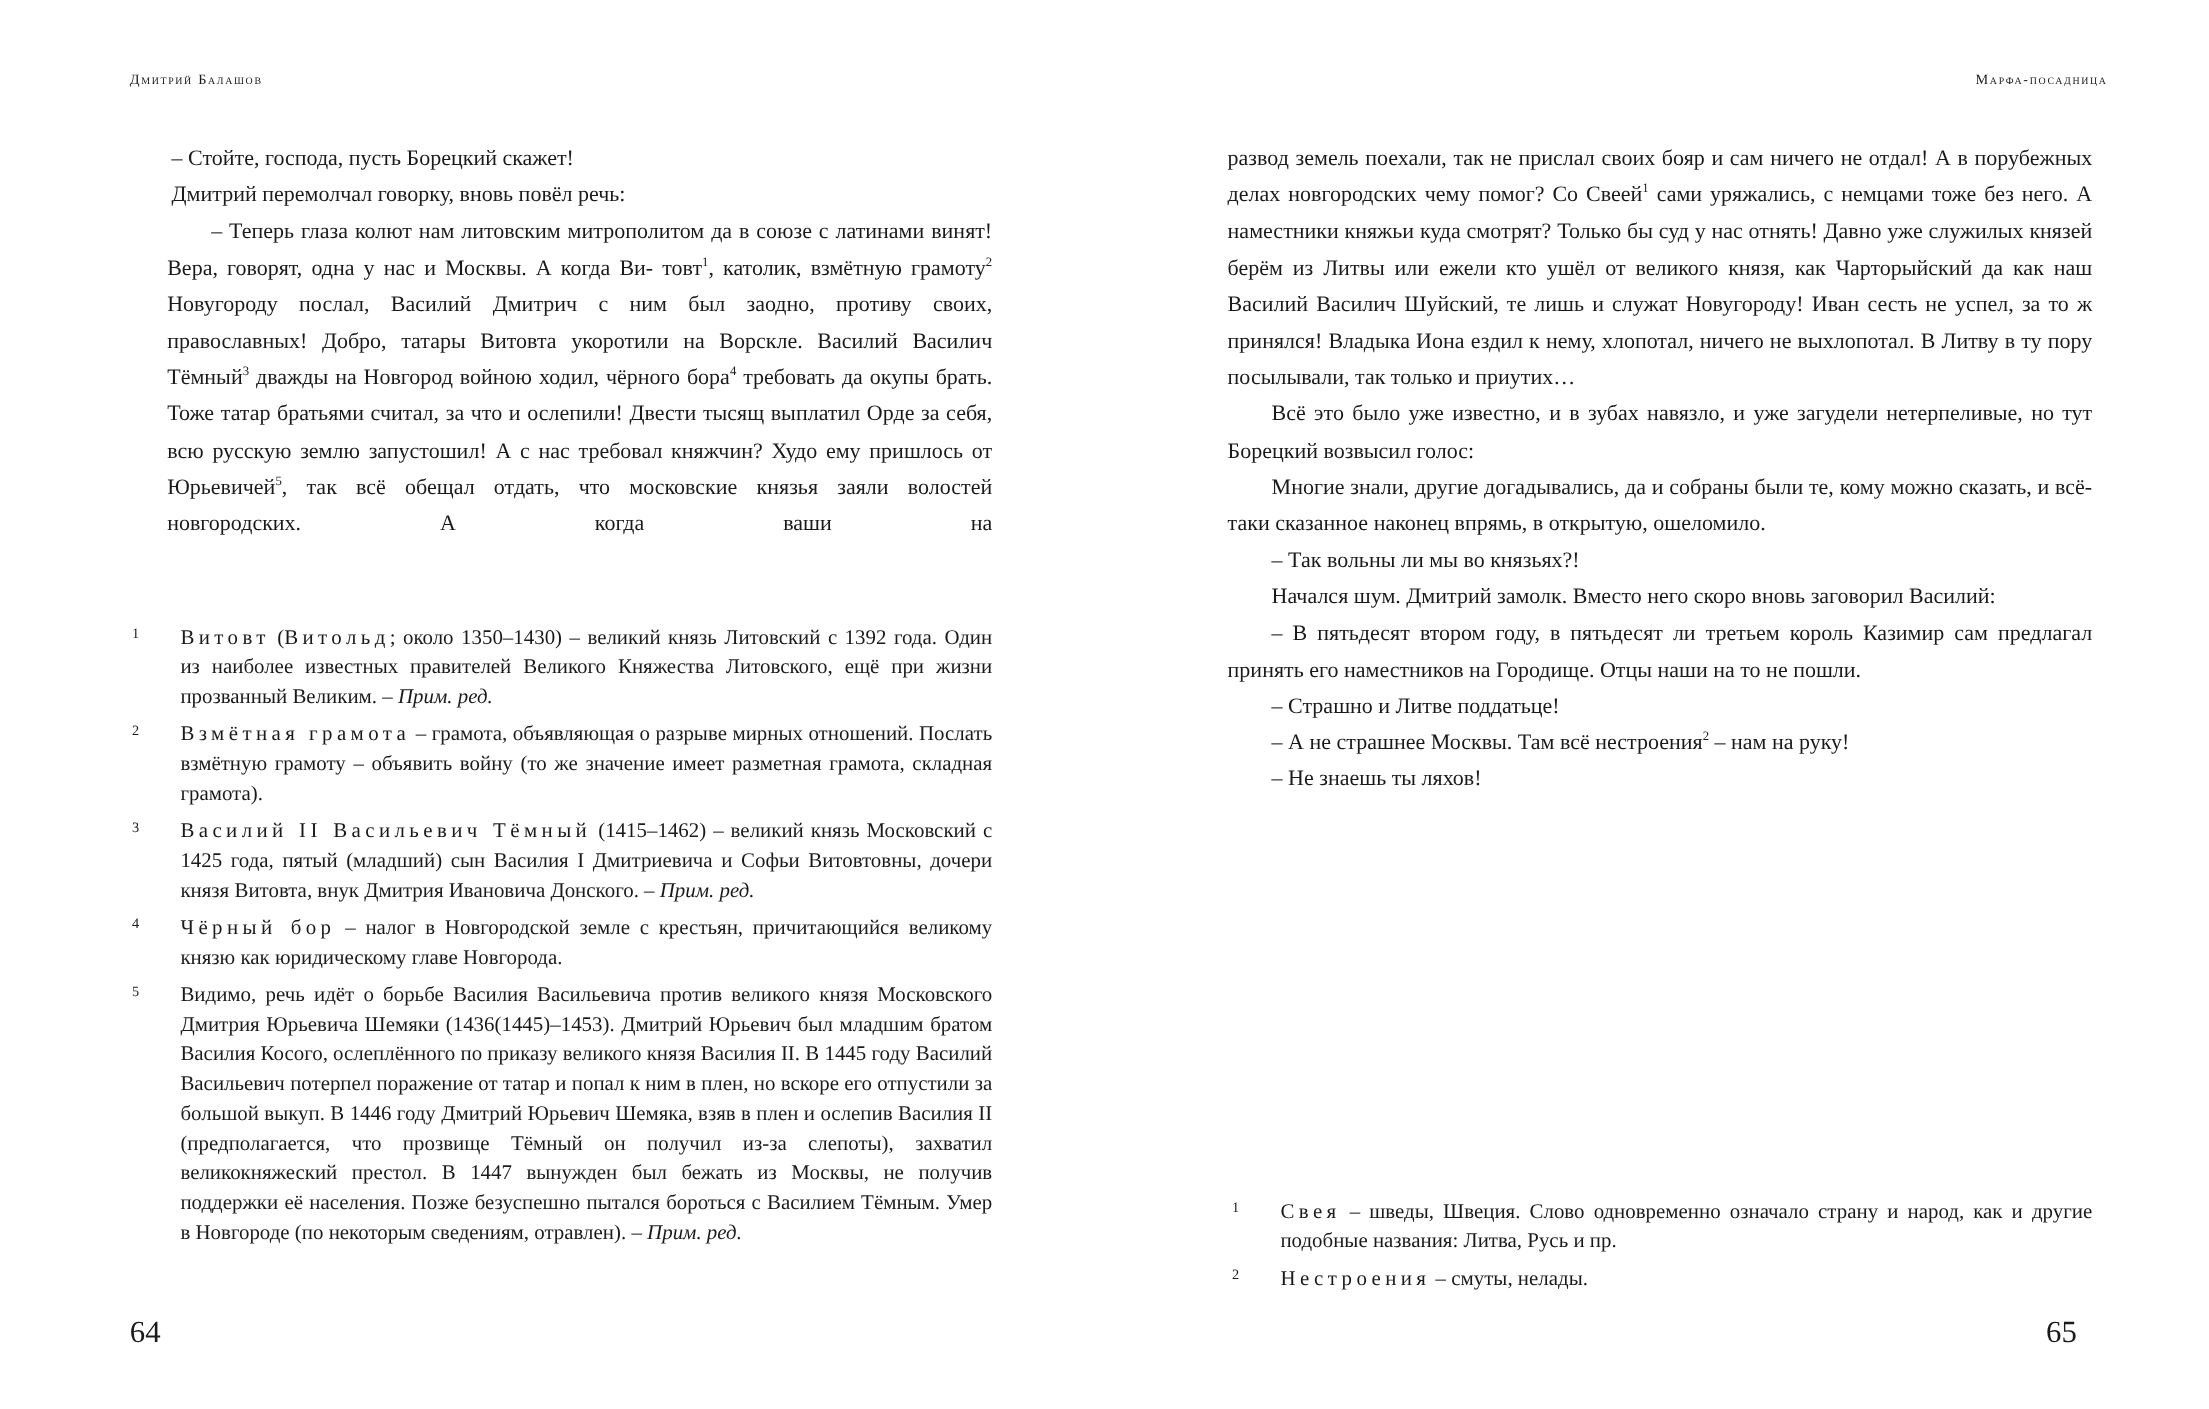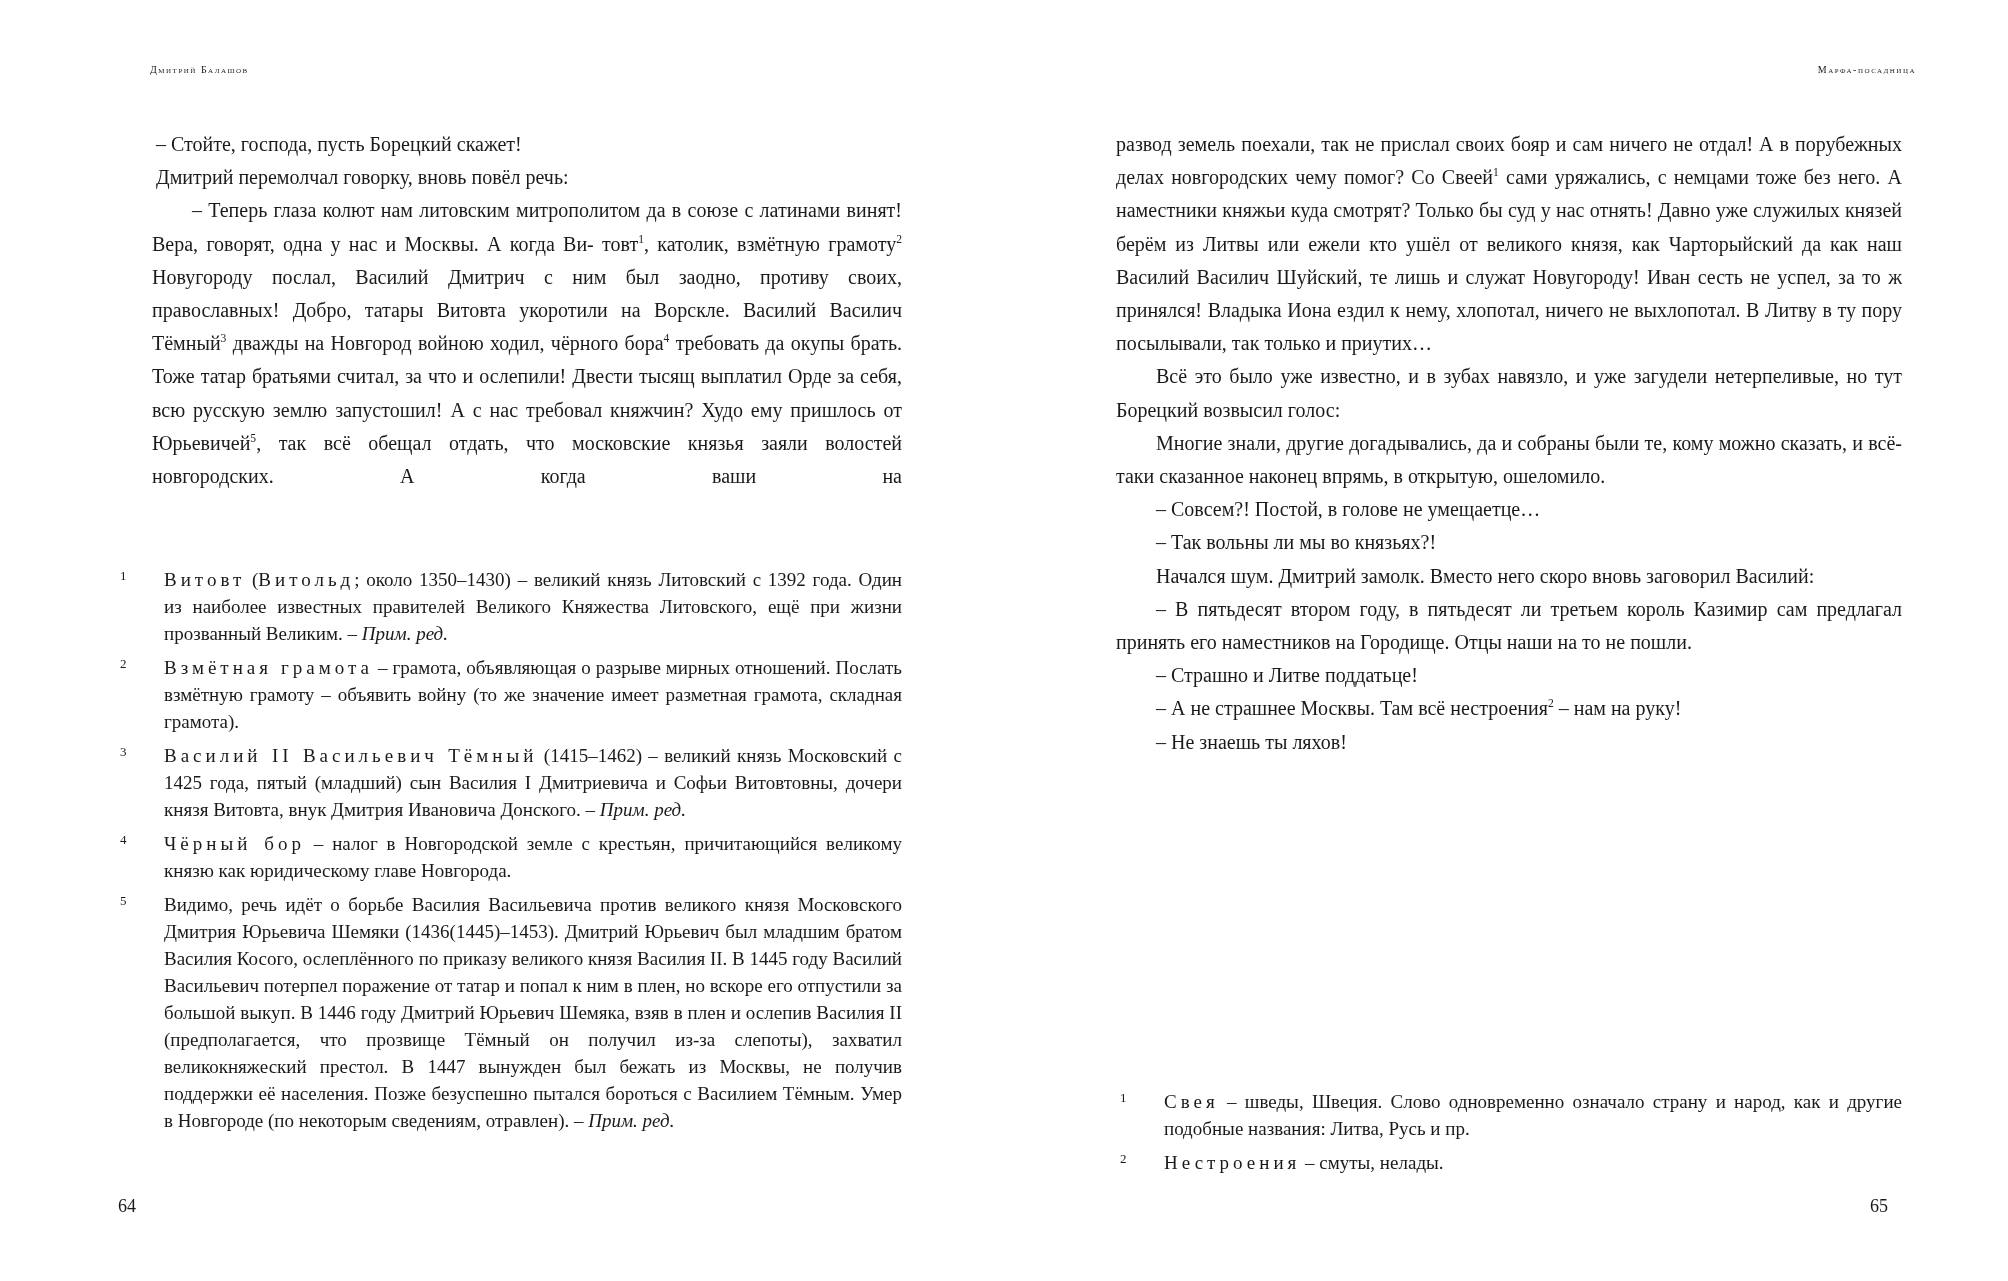--- a/index.html
+++ b/index.html
@@ -1,42 +1,42 @@
 <!DOCTYPE html>
 <html><head>
 <meta charset="utf-8">
 <style>
   html, body { margin: 0; padding: 0; background: #ffffff; }
   body { width: 2008px; height: 1281px; position: relative; overflow: hidden;
          font-family: "Liberation Serif", "DejaVu Serif", serif; color: #1a1a1a; }
   .page { position: absolute; top: 0; width: 1004px; height: 1281px; }
   .page.left { left: 0; }
   .page.right { left: 1004px; }
-  .running-head { position: absolute; top: 64px; font-size: 10px; letter-spacing: 1.5px;
-                  font-variant: small-caps; margin-left: 32px; }
+  .running-head { position: absolute; top: 64px; font-size: 13px; letter-spacing: 1.5px;
+                  font-variant: small-caps; }
   .left .running-head { left: 118px; }
   .right .running-head { right: 92px; }
   .body-text { position: absolute; top: 128px; width: 786px; font-size: 20px; line-height: 33.2px;
                text-align: justify; }
   .left .body-text { left: 116px; }
   .right .body-text { left: 112px; }
   .body-text p { margin: 0; }
   .body-text p.indent { text-indent: 40px; }
   .body-text p.cont { text-indent: 0; }
   .body-text p.last { text-align-last: justify; margin-left: 36px; }
   sup { font-size: 0.58em; line-height: 0; vertical-align: 0.7em; }
   .footnotes { position: absolute; width: 786px; font-size: 19px; line-height: 27px; text-align: justify; }
   .left .footnotes { left: 116px; top: 566px; }
   .right .footnotes { left: 112px; top: 1088px; }
   .fn { display: flex; margin-bottom: 7px; }
   .fn-num { width: 44px; flex: 0 0 44px; font-size: 13px; line-height: 20px; padding-left: 4px; }
   .fn-text { flex: 1; }
   .sp { letter-spacing: 4px; }
   .ital { font-style: italic; }
-  .folio { position: absolute; top: 1196px; font-size: 18px; }
+  .folio { position: absolute; top: 1196px; font-size: 28px; }
   .left .folio { left: 118px; }
   .right .folio { right: 120px; }
 </style>
 </head>
 <body>
 
 <div class="page left">
   <div class="running-head">Дмитрий Балашов</div>
 
   <div class="body-text">
@@ -71,21 +71,20 @@
   <div class="folio">64</div>
 </div>
 
 <div class="page right">
   <div class="running-head">Марфа-посадница</div>
 
   <div class="body-text">
     <p class="cont"><span>развод земель поехали, так не прислал своих бояр и сам ничего не отдал! А в порубежных делах новгородских чему помог? Со Свеей</span><sup>1</sup><span> сами уряжались, с немцами тоже без него. А наместники княжьи куда смотрят? Только бы суд у нас отнять! Давно уже служилых князей берём из Литвы или ежели кто ушёл от великого князя, как Чарторыйский да как наш Василий Василич Шуйский, те лишь и служат Новугороду! Иван сесть не успел, за то ж принялся! Владыка Иона ездил к нему, хлопотал, ничего не выхлопотал. В Литву в ту пору посылывали, так только и приутих…</span></p>
     <p class="indent">Всё это было уже известно, и в зубах навязло, и уже загудели нетерпеливые, но тут Борецкий возвысил голос:</p>
     <p class="indent">Многие знали, другие догадывались, да и собраны были те, кому можно сказать, и всё-таки сказанное наконец впрямь, в открытую, ошеломило.</p>
-    <p class="indent">– Совсем?! Постой, в голове не умещаетце…</p>
     <p class="indent">– Так вольны ли мы во князьях?!</p>
     <p class="indent">Начался шум. Дмитрий замолк. Вместо него скоро вновь заговорил Василий:</p>
     <p class="indent">– В пятьдесят втором году, в пятьдесят ли третьем король Казимир сам предлагал принять его наместников на Городище. Отцы наши на то не пошли.</p>
     <p class="indent">– Страшно и Литве поддатьце!</p>
     <p class="indent"><span>– А не страшнее Москвы. Там всё нестроения</span><sup>2</sup><span> – нам на руку!</span></p>
     <p class="indent">– Не знаешь ты ляхов!</p>
   </div>
 
   <div class="footnotes">
     <div class="fn">

